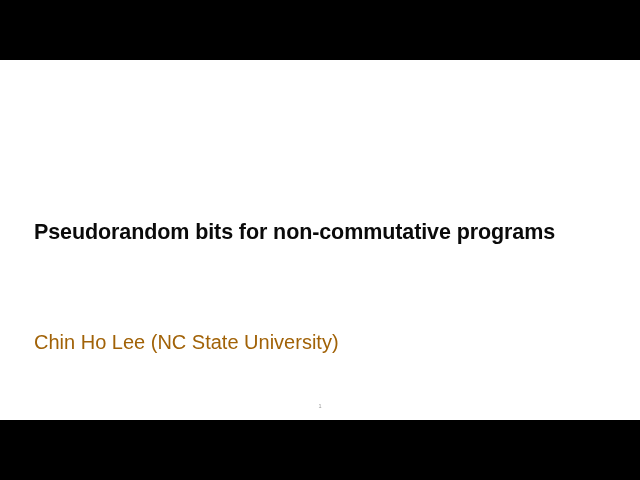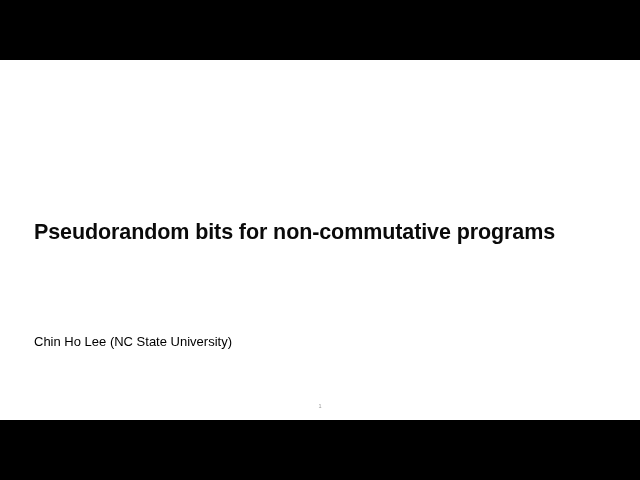--- a/index.html
+++ b/index.html
@@ -65,23 +65,23 @@
   }
 
   .author-block {
     position: absolute;
     left: 34px;
     top: 273px;
     width: 480px;
   }
 
   .author-line {
-    font-size: 13px;
+    font-size: 20px;
     font-weight: normal;
-    color: #000000;
+    color: #a16207;
     line-height: 18.5px;
     white-space: nowrap;
   }
 
   .page-number {
     position: absolute;
     left: 0;
     top: 342px;
     width: 640px;
     text-align: center;

